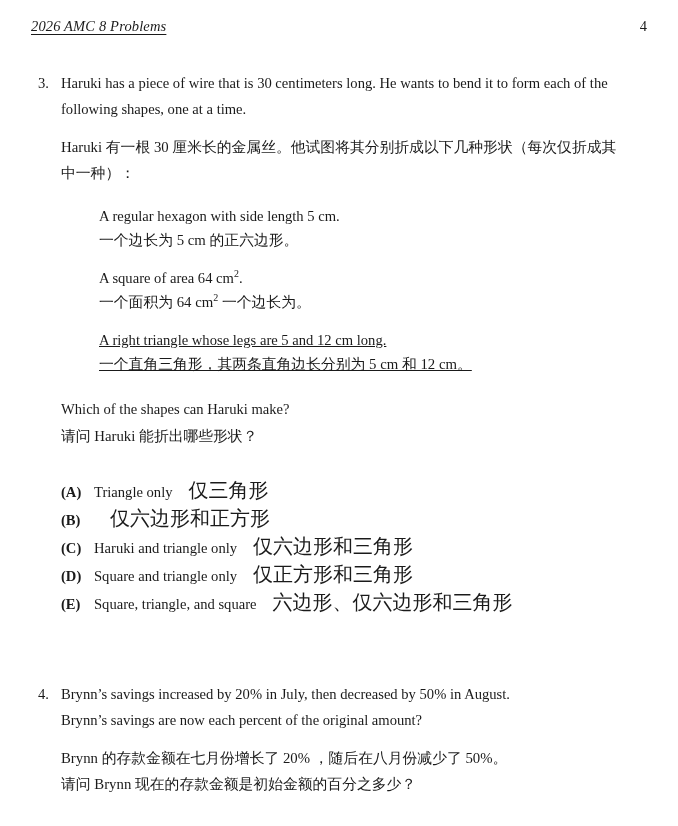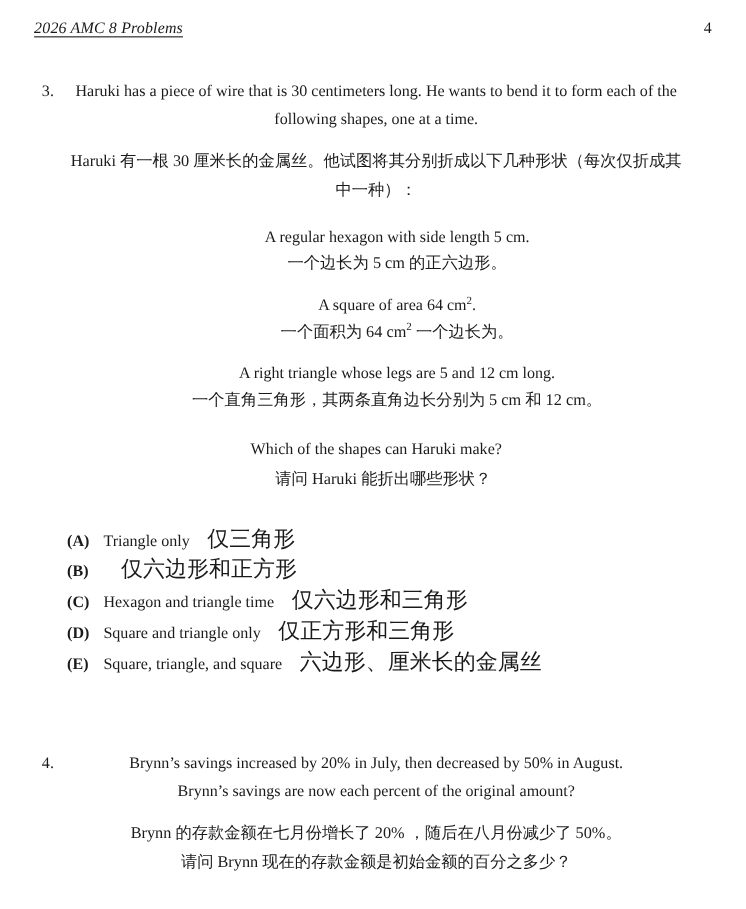--- a/index.html
+++ b/index.html
@@ -70,21 +70,21 @@
     line-height: 26px;
   }
   .problem-body {
     margin-left: 18px;
     padding-left: 12px;
   }
 
   .en-line, .zh-line {
     font-size: 14.6px;
     line-height: 26px;
-    text-align: center;
+    text-align: left;
   }
   .zh-line {
     font-size: 14.8px;
   }
 
   .stmt-en {
     margin: 0;
   }
   .stmt-zh {
     margin: 12px 0 0 0;
@@ -94,29 +94,30 @@
   .shape-list {
     margin: 18px 0 0 0;
     padding: 0 0 0 38px;
     list-style: none;
   }
   .shape-item {
     margin-bottom: 14px;
   }
   .shape-item:last-child {
     margin-bottom: 0;
+    text-decoration: underline;
   }
   .shape-item .en-line { line-height: 24px; }
   .shape-item .zh-line { line-height: 24px; }
 
   .question-group {
     margin-top: 20px;
     font-family: Liberation Serif, serif;
   }
-  .question-group .zh-line { margin-top: 1px; margin-left: 13px; }
+  .question-group .zh-line { margin-top: 1px; }
 
   
   .choices-stacked {
     margin-top: 28px;
     padding: 0;
     list-style: none;
   }
   .choice-row {
     display: flex;
     align-items: baseline;
@@ -220,32 +221,32 @@
             <span class="choice-label">(A)</span>
             <span class="choice-en">Triangle only</span>
             <span class="choice-zh">仅三角形</span>
           </li>
           <li class="choice-row">
             <span class="choice-label">(B)</span>
             <span class="choice-zh">仅六边形和正方形</span>
           </li>
           <li class="choice-row">
             <span class="choice-label">(C)</span>
-            <span class="choice-en">Hexagon and triangle time</span>
+            <span class="choice-en">Haruki and triangle only</span>
             <span class="choice-zh">仅六边形和三角形</span>
           </li>
           <li class="choice-row">
             <span class="choice-label">(D)</span>
             <span class="choice-en">Square and triangle only</span>
             <span class="choice-zh">仅正方形和三角形</span>
           </li>
           <li class="choice-row">
             <span class="choice-label">(E)</span>
             <span class="choice-en">Square, triangle, and square</span>
-            <span class="choice-zh">六边形、厘米长的金属丝</span>
+            <span class="choice-zh">六边形、仅六边形和三角形</span>
           </li>
         </ul>
 
       </div>
     </div>
 
     <div class="problem-gap"></div>
 
     <div class="problem">
       <span class="problem-number">4.</span>

